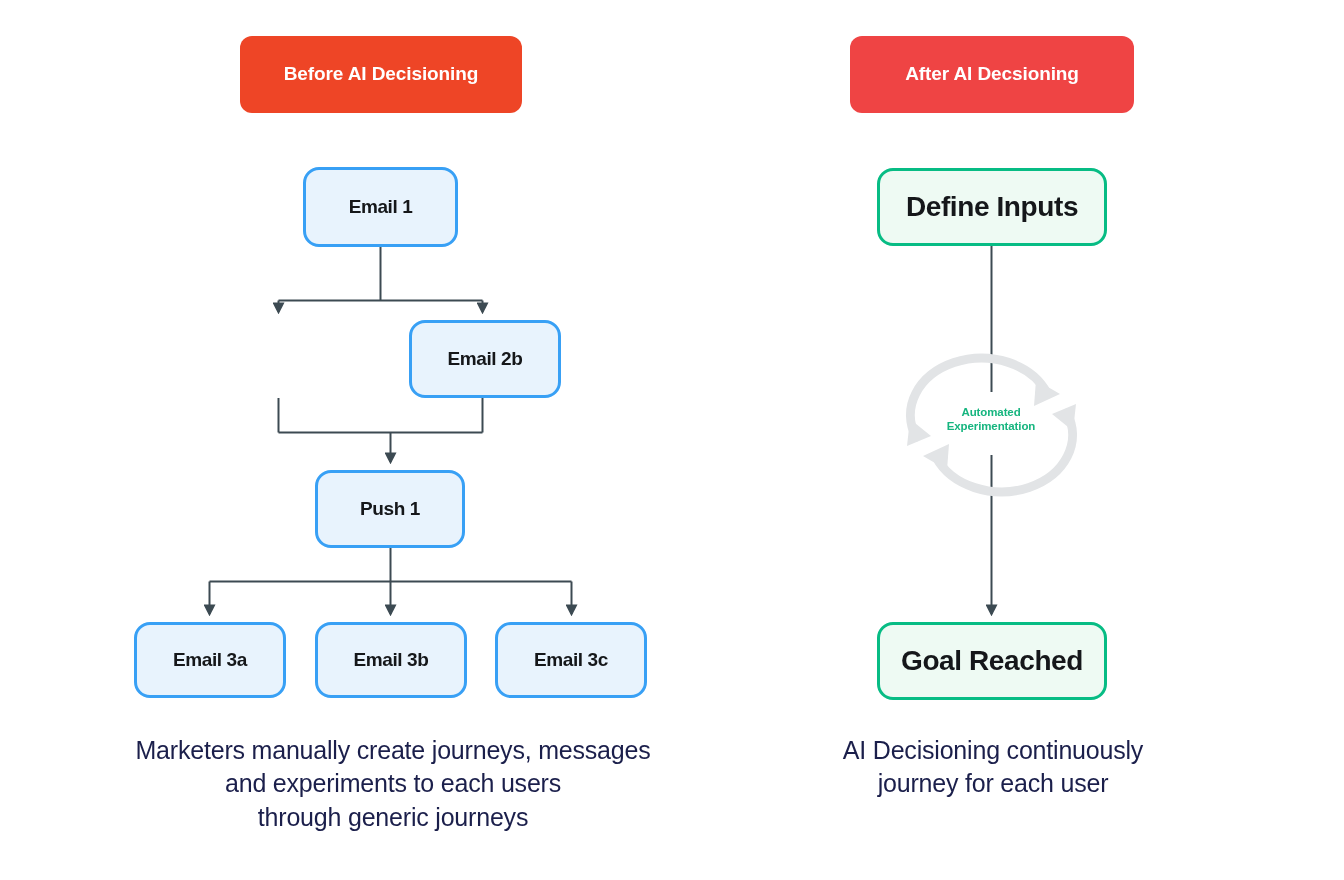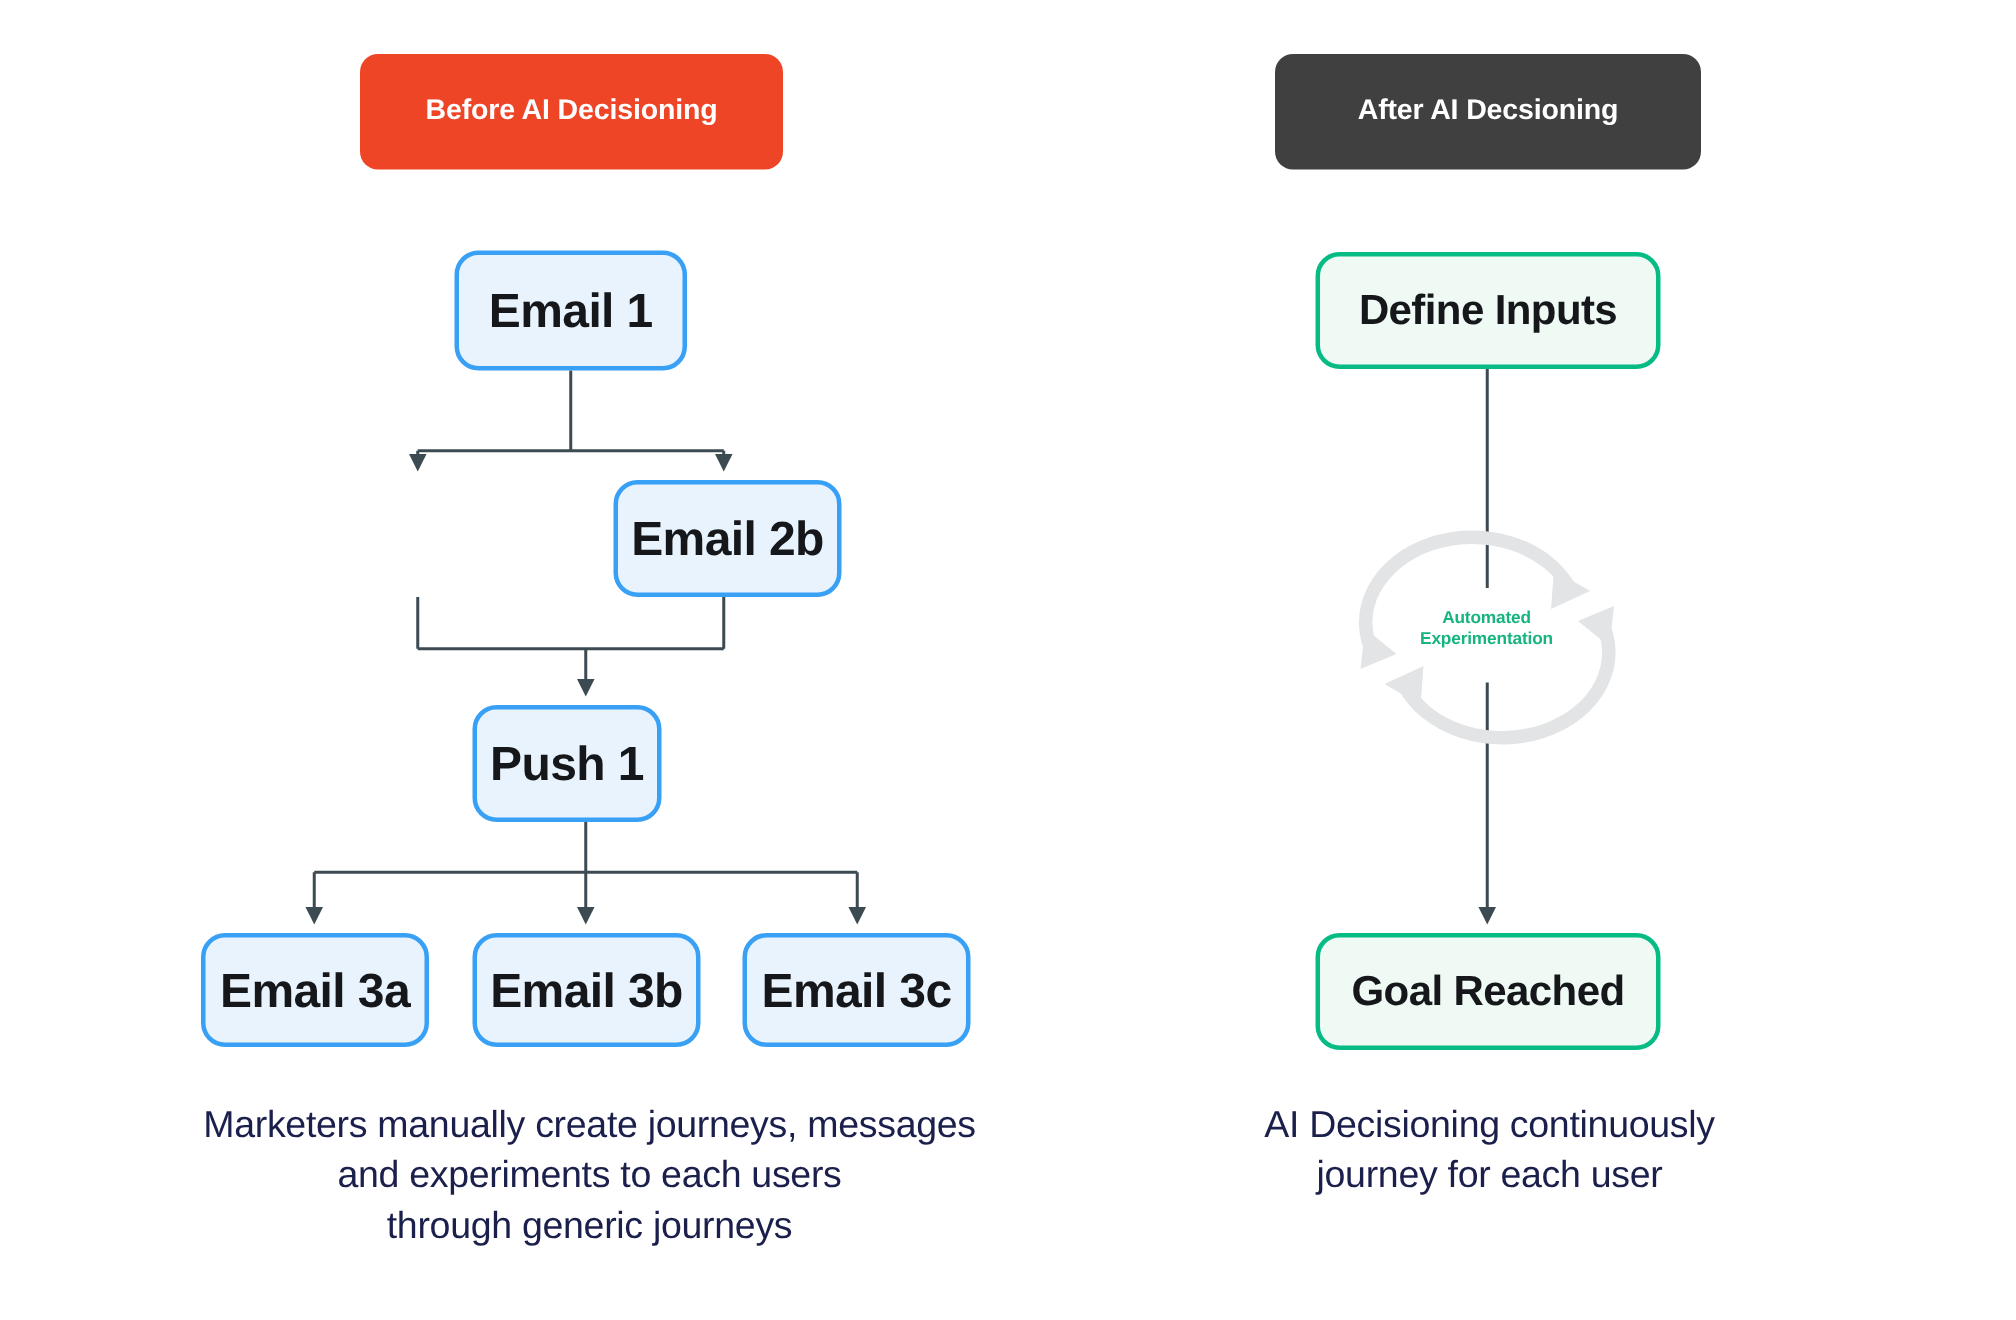--- a/index.html
+++ b/index.html
@@ -40,53 +40,53 @@
     user-select: none;
   }
   .pill-before {
     left: 240px; top: 36px;
     width: 282px; height: 77px;
     background: #ee4526;
   }
   .pill-after {
     left: 850px; top: 36px;
     width: 284px; height: 77px;
-    background: #404040;
+    background: #ef4444;
   }
 
   
   .node {
     position: absolute;
     display: flex;
     align-items: center;
     justify-content: center;
     border-radius: 16px;
     box-sizing: border-box;
     text-align: center;
     font-weight: bold;
     color: #15171a;
     letter-spacing: -0.4px;
     user-select: none;
   }
   .node-blue {
     background: #e8f3fd;
     border: 3px solid #38a0f5;
-    font-size: 32px;
+    font-size: 19px;
   }
   .node-green {
     background: #eefaf3;
     border: 3px solid #07bc84;
     font-size: 28px;
   }
 
   
   .n-email1   { left: 303px; top: 167px; width: 155px; height: 80px; }
   .n-email2a  { left: 203px; top: 320px; width: 152px; height: 78px; }
   .n-email2b  { left: 409px; top: 320px; width: 152px; height: 78px; }
-  .n-push1    { left: 315px; top: 470px; width: 126px; height: 78px; }
+  .n-push1    { left: 315px; top: 470px; width: 150px; height: 78px; }
   .n-email3a  { left: 134px; top: 622px; width: 152px; height: 76px; }
   .n-email3b  { left: 315px; top: 622px; width: 152px; height: 76px; }
   .n-email3c  { left: 495px; top: 622px; width: 152px; height: 76px; }
 
   
   .n-define   { left: 877px; top: 168px; width: 230px; height: 78px; }
   .n-goal     { left: 877px; top: 622px; width: 230px; height: 78px; }
 
   
   .connectors {

